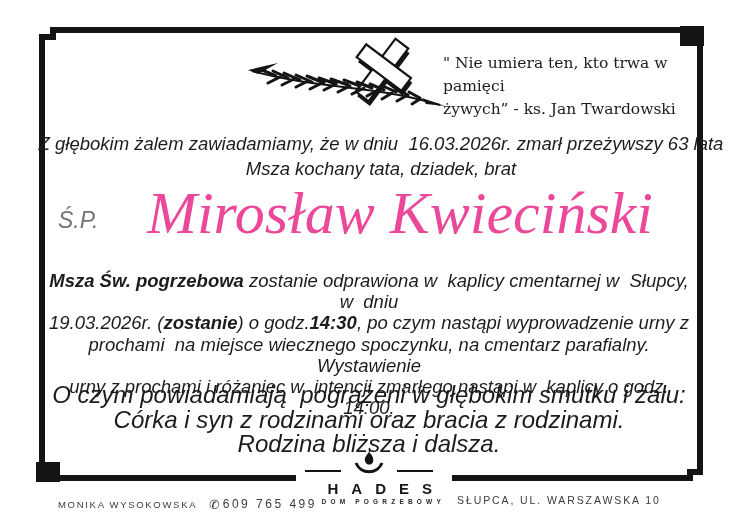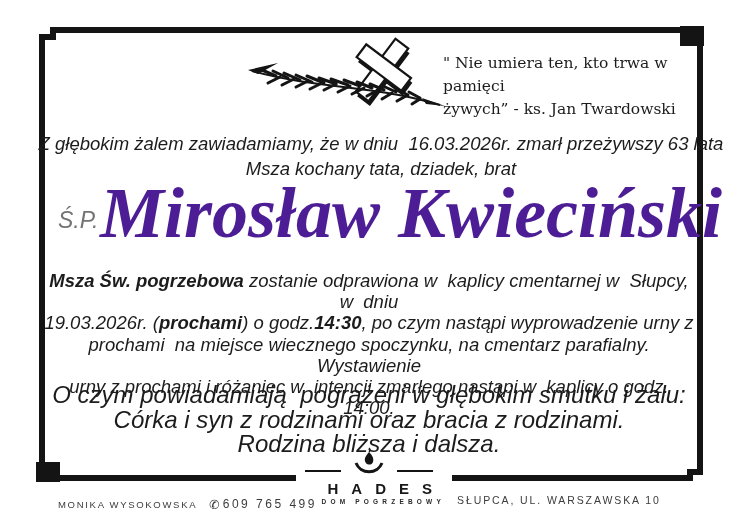--- a/index.html
+++ b/index.html
@@ -14,22 +14,22 @@
   
   .quote{left:443px;top:52px;width:260px;
     font-family:"DejaVu Serif","Liberation Serif",serif;
     font-size:15.5px;line-height:23px;color:var(--text);}
   
   .intro{left:12px;top:131px;width:738px;text-align:center;
     font-style:italic;font-size:18.5px;line-height:25px;}
   
   .sp-prefix{left:58px;top:207px;font-style:italic;font-size:23px;color:#737373;}
   .deceased-name{left:100px;top:184px;width:600px;text-align:center;
-    font-family:"Liberation Serif",serif;font-style:italic;font-weight:bold;
-    font-size:72px;line-height:58px;color:#4c1d95;white-space:nowrap;}
+    font-family:"Liberation Serif",serif;font-style:italic;font-weight:normal;
+    font-size:60px;line-height:58px;color:#ec4899;white-space:nowrap;}
   
   .details{left:40px;top:270px;width:658px;text-align:center;
     font-style:italic;font-size:18.5px;line-height:21.2px;}
   
   .closing{left:40px;top:383px;width:658px;text-align:center;
     font-style:italic;font-size:24px;line-height:24.6px;}
   
   .footer-left{left:58px;top:494px;color:var(--footer-text,#3c3c3c);white-space:nowrap;}
   .contact-name{font-size:9.5px;letter-spacing:1.7px;text-transform:uppercase;}
   .phone-wrap{margin-left:12px;}
@@ -92,21 +92,21 @@
   <div class="abs intro">
     <div class="line">Z głębokim żalem zawiadamiamy, że w dniu  16.03.2026r. zmarł przeżywszy 63 lata</div>
     <div class="line">Msza kochany tata, dziadek, brat</div>
   </div>
 
   <div class="abs sp-prefix">Ś.P.</div>
   <div class="abs deceased-name">Mirosław Kwieciński</div>
 
   <div class="abs details">
     <div class="line"><b>Msza Św. pogrzebowa</b><span> zostanie odprawiona w  kaplicy cmentarnej w  Słupcy, w  dniu</span></div>
-    <div class="line"><span>19.03.2026r. (</span><b>prochami</b><span>) o godz.</span><b>14:30</b><span>, po czym nastąpi wyprowadzenie urny z</span></div>
+    <div class="line"><span>19.03.2026r. (</span><b>zostanie</b><span>) o godz.</span><b>14:30</b><span>, po czym nastąpi wyprowadzenie urny z</span></div>
     <div class="line"><span>prochami  na miejsce wiecznego spoczynku, na cmentarz parafialny. Wystawienie</span></div>
     <div class="line"><span>urny z prochami i różaniec w  intencji zmarłego nastąpi w  kaplicy o godz.  14:00.</span></div>
   </div>
 
   <div class="abs closing">
     <div class="line">O czym powiadamiają  pogrążeni w głębokim smutku i żalu:</div>
     <div class="line">Córka i syn z rodzinami oraz bracia z rodzinami.</div>
     <div class="line">Rodzina bliższa i dalsza.</div>
   </div>
 

